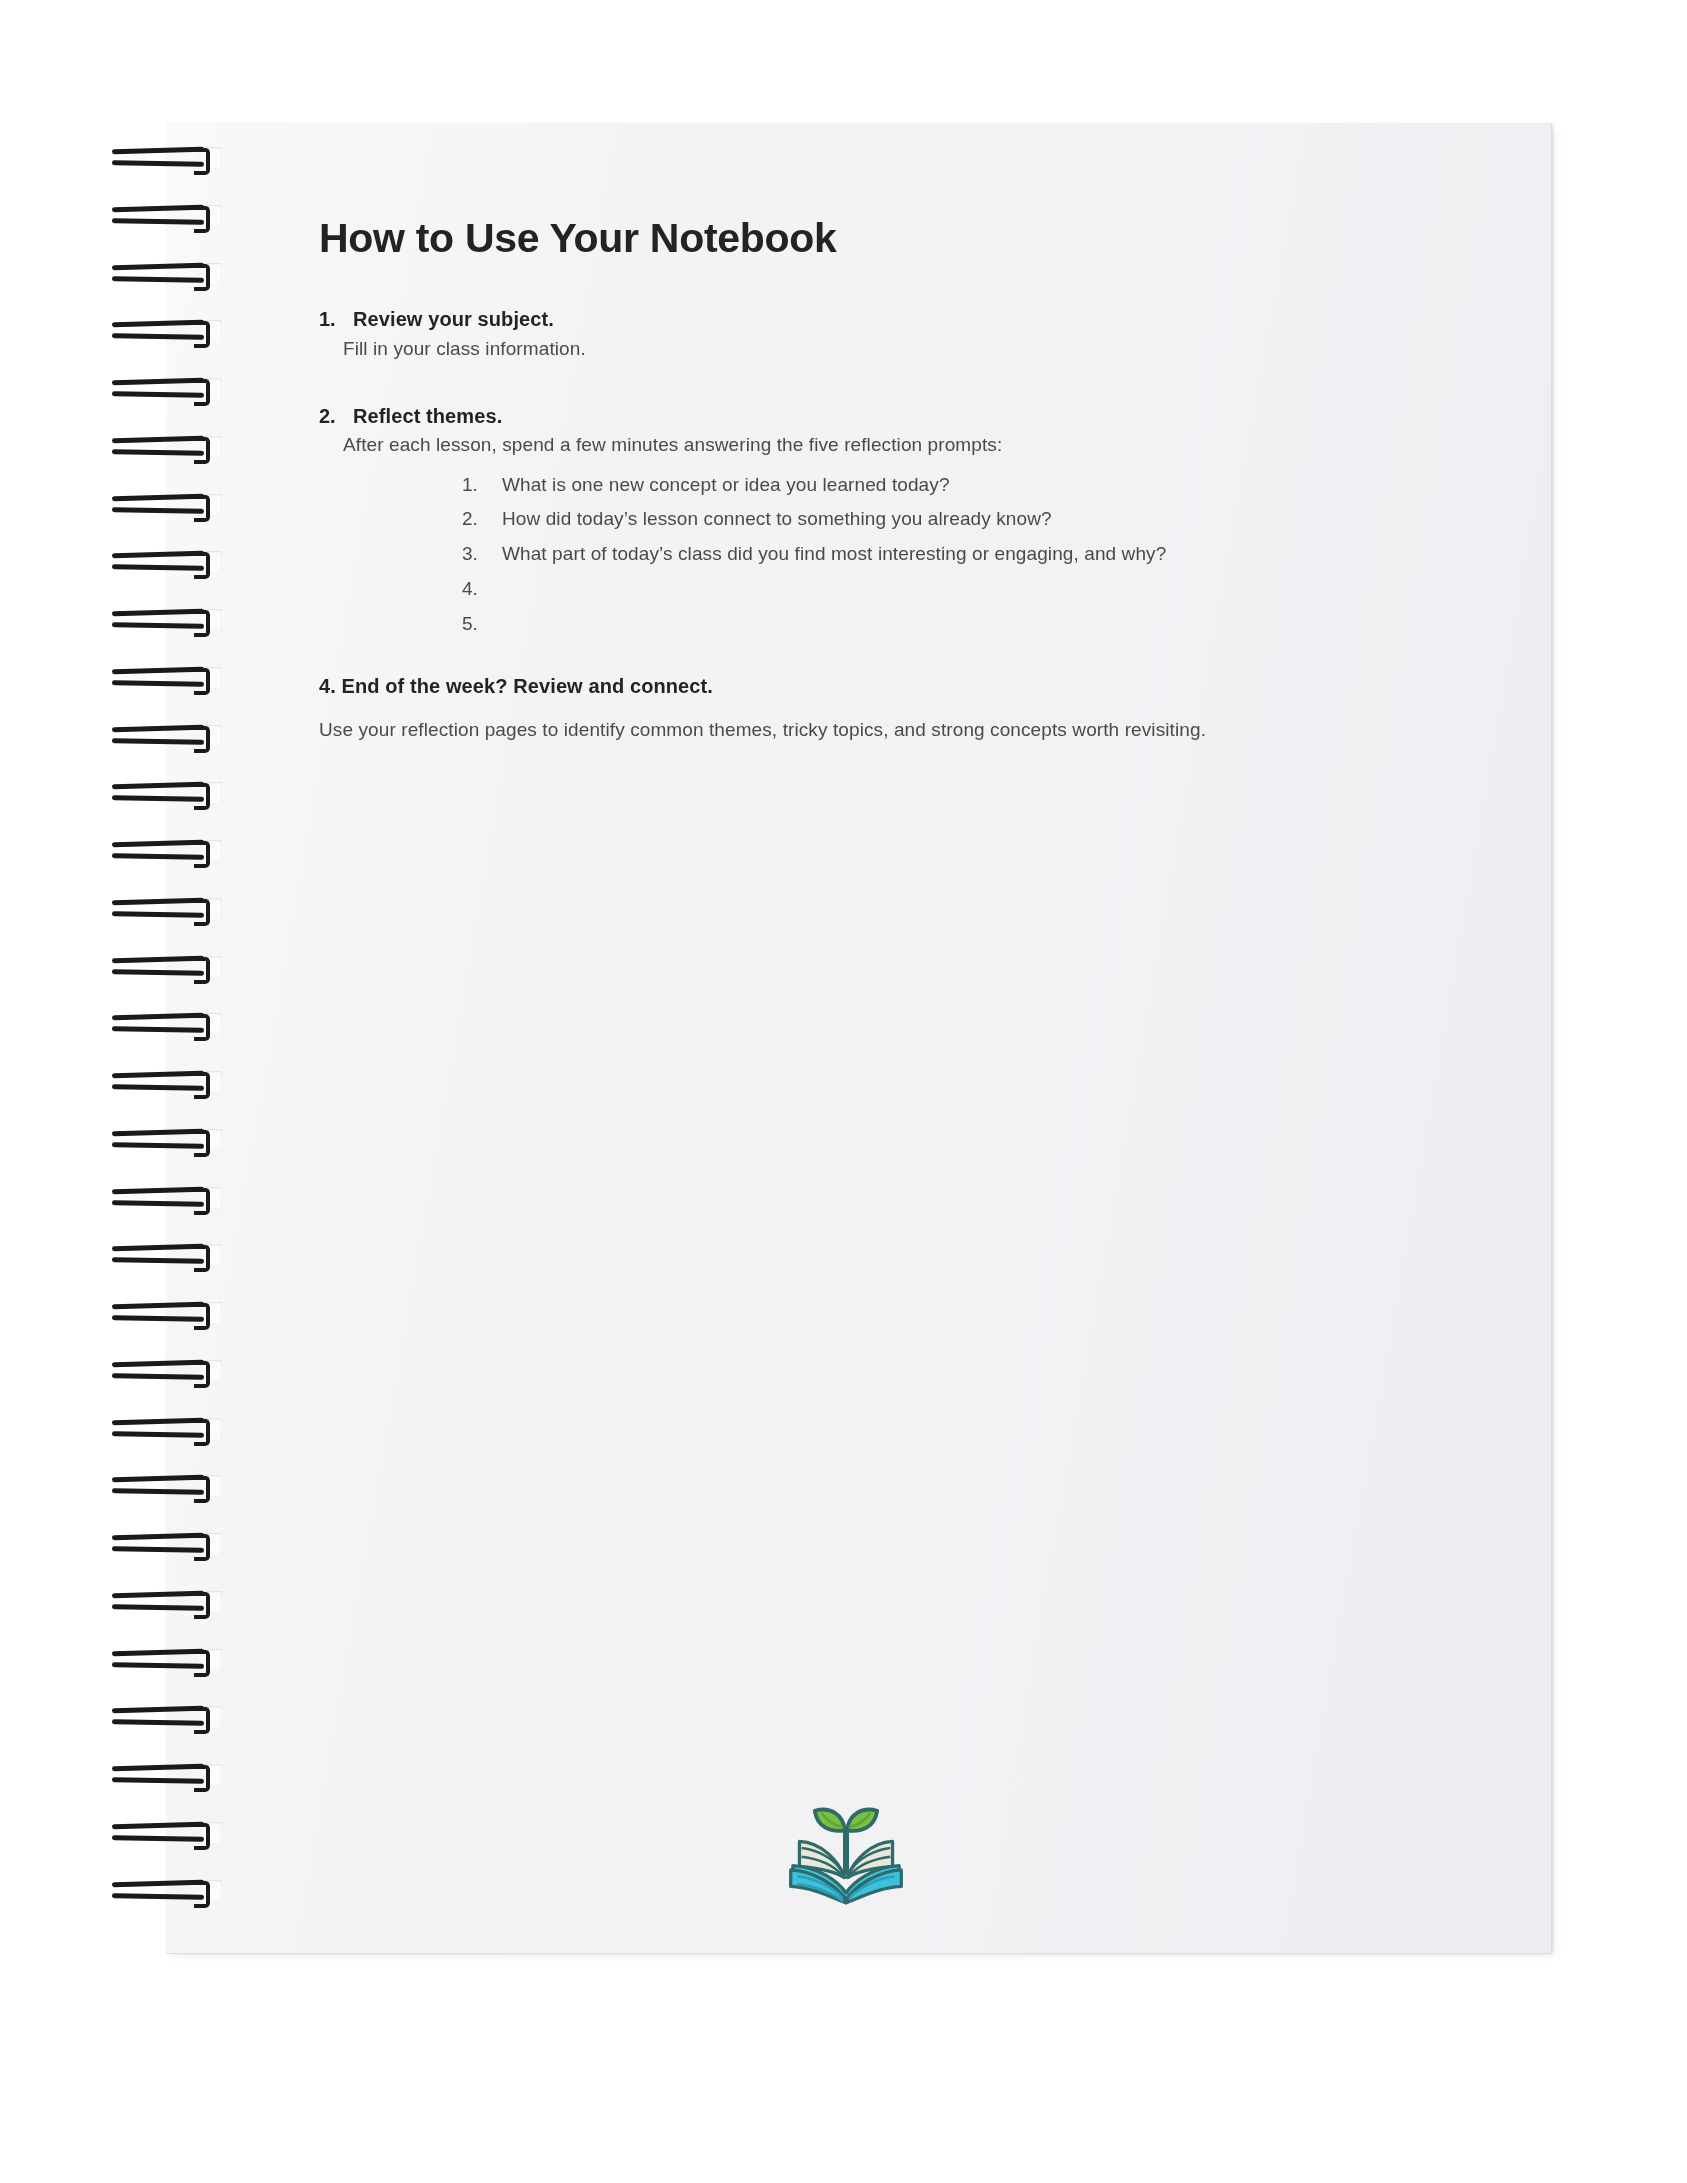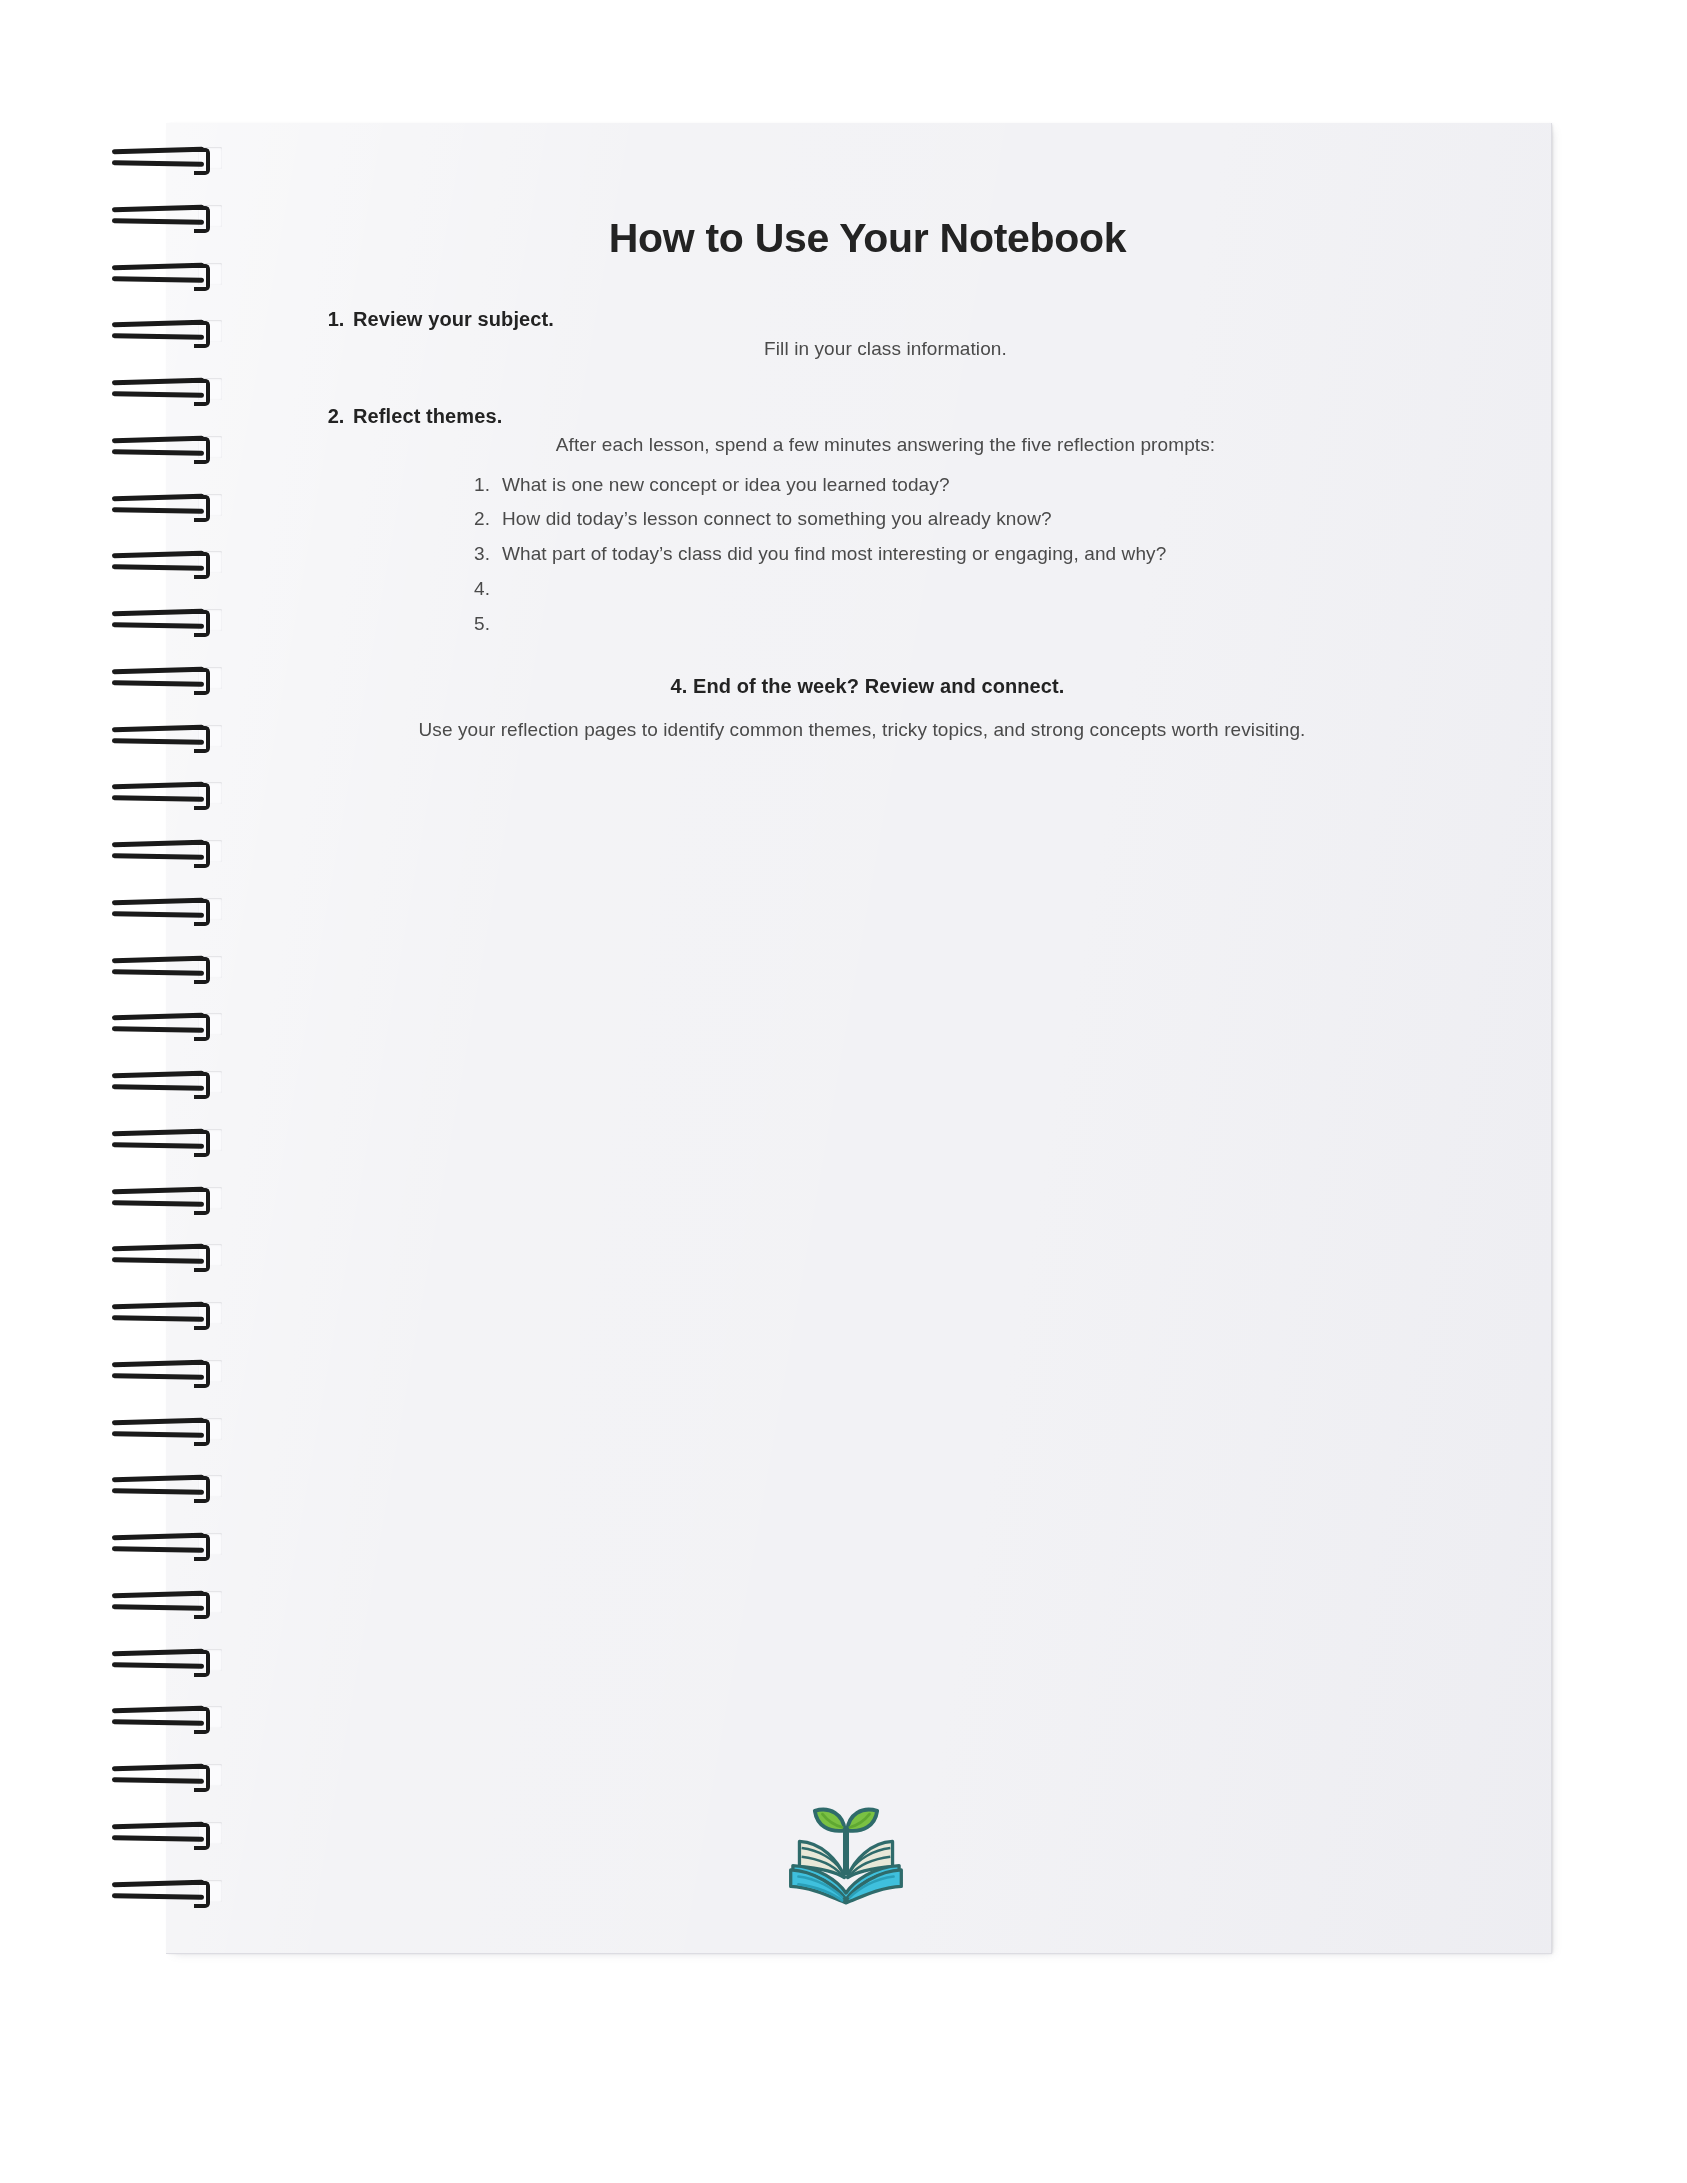--- a/index.html
+++ b/index.html
@@ -16,21 +16,20 @@
     position: relative;
   }
 
   
   #notebook-stage {
     position: absolute;
     left: 0; top: 0;
     width: 1579px;
     height: 2183px;
     background: #ffffff;
-    text-align: center;
   }
 
   
   #page-sheet {
     position: absolute;
     left: 166px;
     top: 123px;
     width: 1385px;
     height: 1830px;
     background: #f2f2f5;
@@ -136,21 +135,21 @@
     line-height: 1.38;
   }
   .step-head {
     font-size: 20px;
     font-weight: 700;
     color: #232323;
     line-height: 1.38;
     letter-spacing: 0.1px;
   }
   .step-body {
-    margin-left: 36px;
+    margin-left: 24px;
     font-size: 19px;
     font-weight: 400;
     color: #4a4a4a;
     line-height: 1.62;
     letter-spacing: 0.1px;
   }
 
   
   #prompt-list {
     list-style: none;

